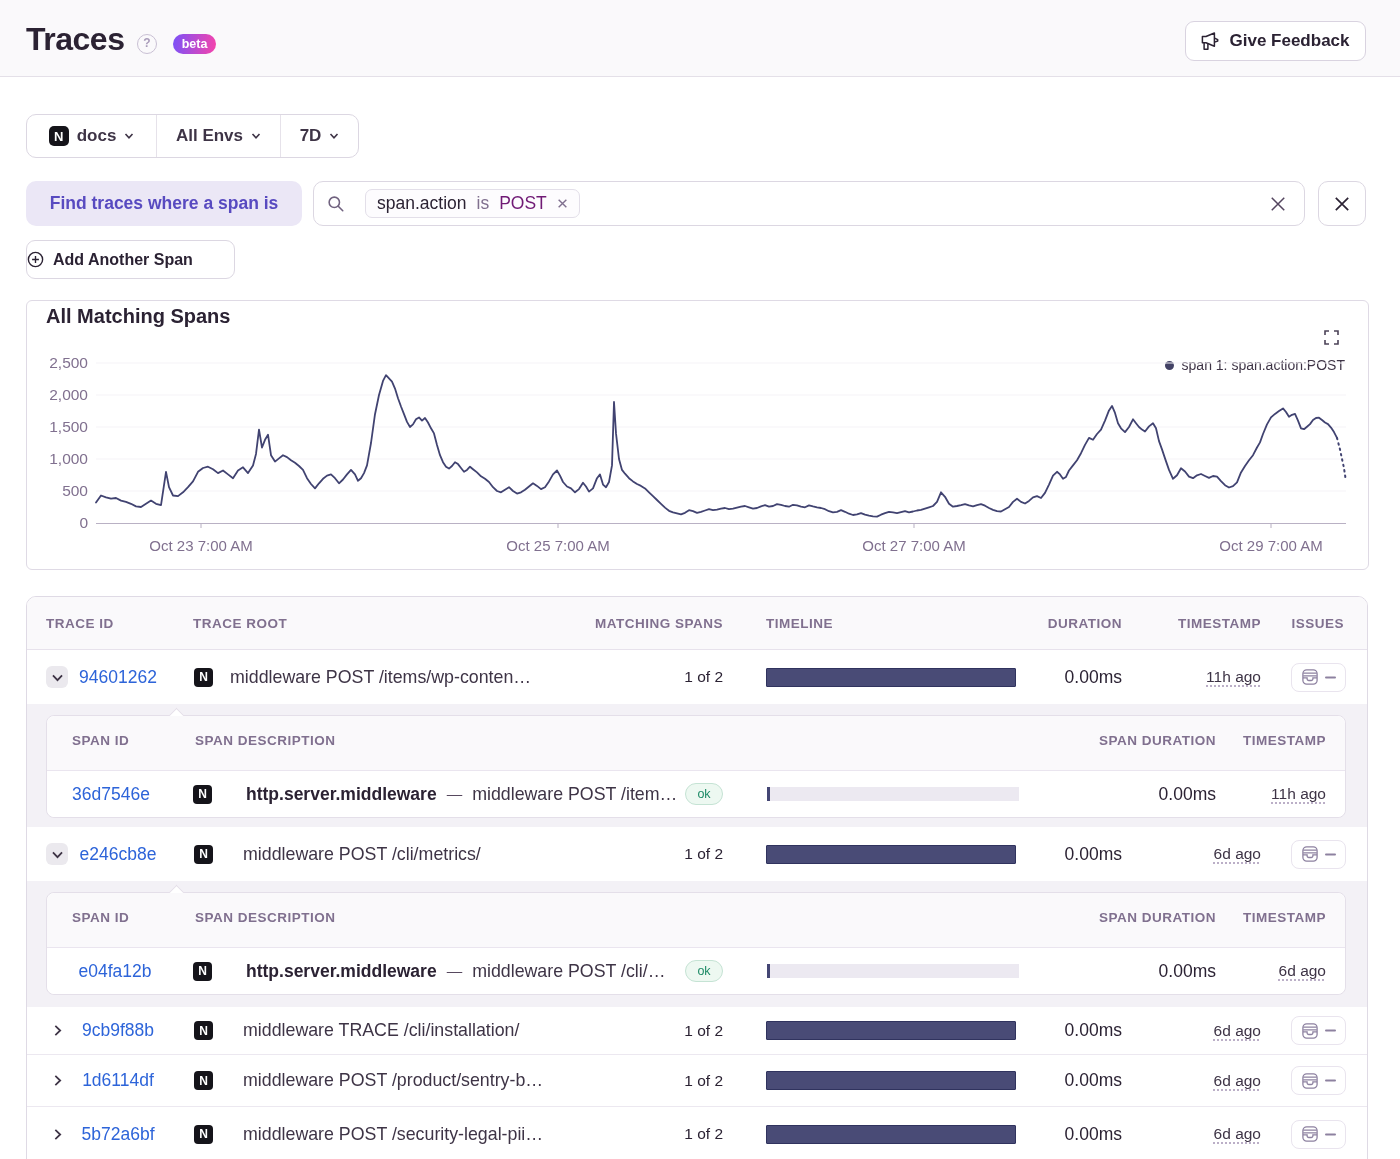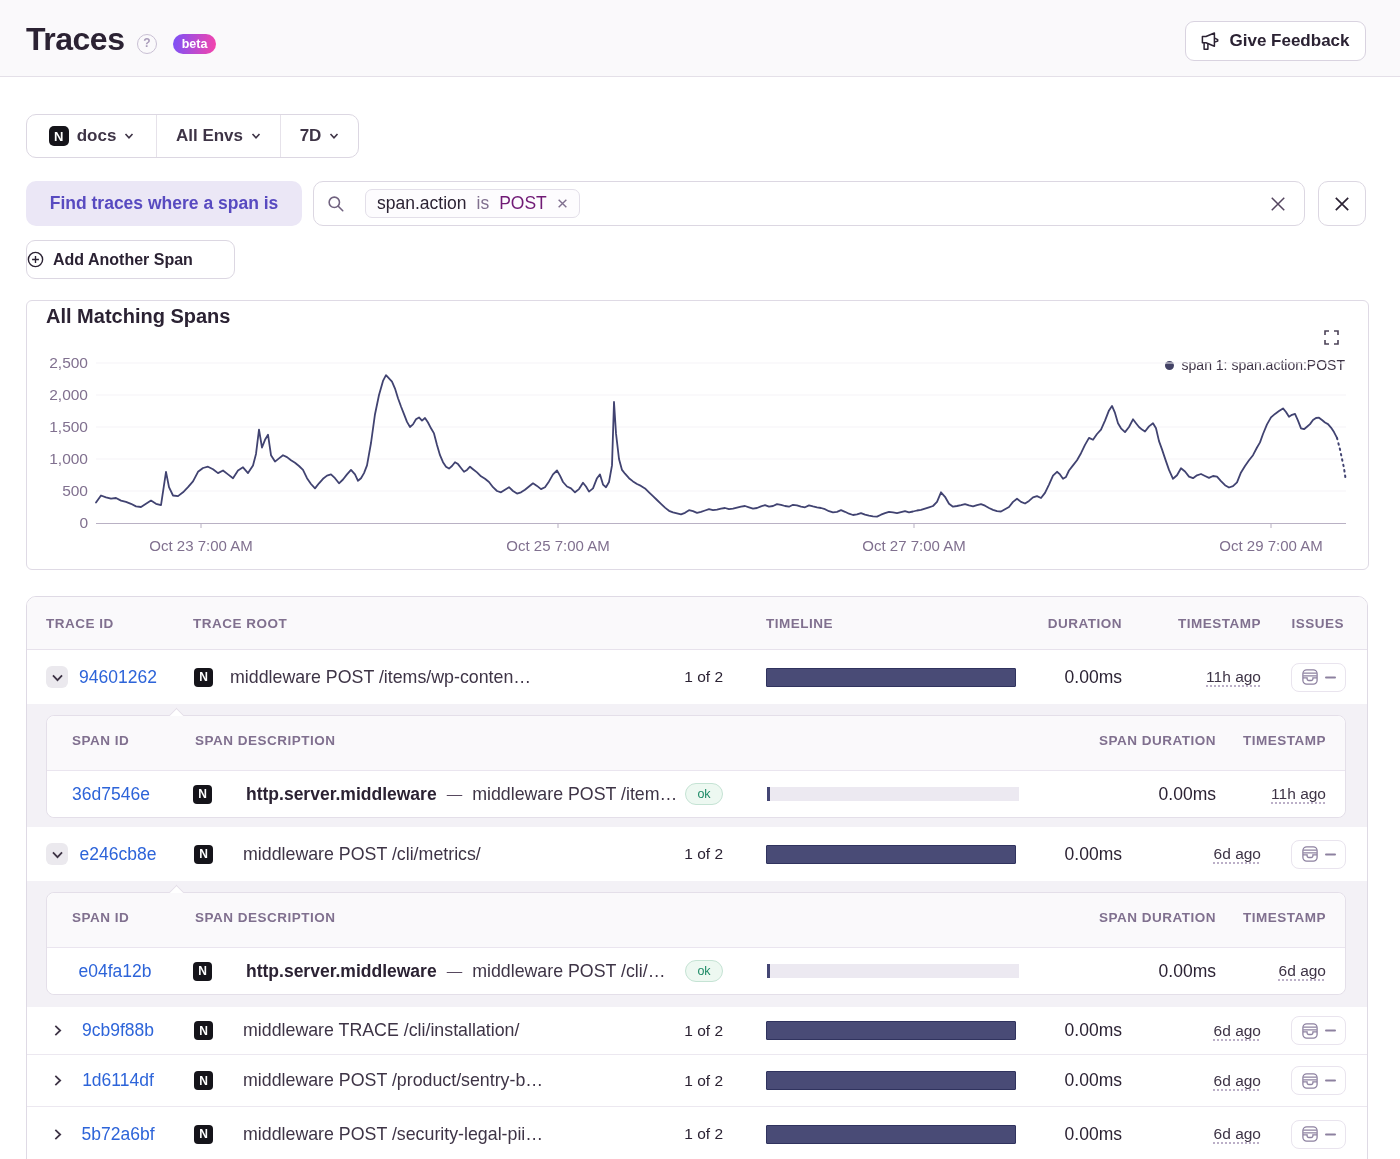--- a/index.html
+++ b/index.html
@@ -138,20 +138,21 @@
     <line x1="69" y1="222.5" x2="1319" y2="222.5" stroke="#b9b1c4" stroke-width="1"></line>
     <polyline points="69,201.5 74,194.5 79,196.4 84,197.7 89,197.0 94,199.6 99,200.9 104,202.8 109,205.4 114,206.0 119,202.8 124,199.6 129,202.8 134,204.1 139,170.8 142,186.2 146,194.5 151,195.1 156,191.3 161,186.2 166,180.4 171,170.8 176,167.0 181,165.7 186,168.2 191,172.1 196,169.5 201,173.4 206,177.2 211,169.5 216,166.3 221,172.1 226,164.4 229,152.9 232,128.6 235,146.5 238,138.8 241,133.7 244,154.2 248,160.6 252,157.4 256,154.2 260,156.1 264,159.3 268,161.8 272,165.0 276,168.9 280,177.2 284,183.0 288,187.4 292,182.3 296,177.8 300,174.6 304,173.4 308,177.2 312,182.3 316,178.5 320,173.4 324,168.9 328,173.4 331,179.8 334,177.2 337,172.1 340,164.4 344,142.0 348,113.2 352,94.0 356,79.9 359,74.2 362,77.4 365,80.6 368,87.6 371,97.2 374,105.5 377,113.2 380,120.9 383,126.0 386,123.4 389,118.3 392,116.4 395,119.6 398,117.0 401,121.5 404,127.3 407,132.4 410,143.9 413,154.2 416,161.2 419,165.7 422,167.6 425,165.0 428,161.2 431,163.1 434,167.0 437,170.8 440,168.9 443,165.7 446,168.2 450,171.4 454,175.3 458,177.8 462,181.0 466,186.2 470,190.0 474,191.3 478,188.7 482,186.2 486,190.0 490,192.6 494,191.3 498,188.7 502,185.5 506,182.3 510,184.9 514,188.1 518,186.2 522,180.4 526,173.4 530,169.5 533,174.6 536,181.0 540,185.5 544,187.4 548,191.3 552,188.1 556,181.7 559,185.5 562,190.6 566,187.4 570,177.2 573,173.4 576,183.6 579,186.2 582,181.0 585,164.4 587,101.0 589,132.4 592,158.0 595,168.9 598,172.7 602,177.2 606,180.4 610,183.0 614,184.9 618,187.4 622,191.3 626,195.1 630,199.0 634,202.8 638,206.6 642,209.8 646,211.4 650,212.4 654,213.4 658,211.8 662,209.2 666,210.2 670,211.8 674,210.8 678,209.5 682,208.2 686,209.2 690,208.6 694,207.6 698,207.0 702,208.2 706,207.6 710,206.6 714,205.7 718,205.0 722,206.3 726,207.6 730,207.0 734,205.4 738,204.1 742,205.7 746,205.0 750,203.1 754,203.8 758,205.0 762,205.7 766,203.8 770,204.4 774,205.7 778,206.3 782,204.4 786,205.4 790,206.3 794,207.0 798,208.2 802,210.2 806,211.4 810,210.8 814,209.2 818,210.8 822,212.7 826,214.0 830,213.4 834,212.1 838,213.7 842,214.6 846,215.3 850,215.6 854,213.7 858,212.1 862,210.8 866,211.4 870,212.1 874,211.1 878,210.2 882,211.4 886,210.5 890,209.5 894,208.9 898,207.6 902,206.3 906,205.0 910,200.9 914,191.3 918,195.8 922,202.8 926,205.7 930,205.0 934,204.1 938,203.1 942,204.4 946,205.4 950,204.1 954,203.1 958,204.7 962,207.0 966,208.9 970,210.2 974,210.5 978,208.2 982,206.0 986,200.9 990,197.7 994,200.9 998,202.5 1002,199.9 1006,196.4 1010,195.1 1014,197.0 1018,191.9 1022,183.6 1026,174.6 1030,170.8 1033,173.4 1036,177.8 1039,175.9 1042,169.5 1046,164.4 1050,159.3 1054,152.2 1058,143.9 1062,136.9 1066,138.8 1070,133.0 1074,128.6 1078,119.6 1082,109.4 1085,104.9 1088,111.9 1091,122.2 1094,127.3 1098,131.1 1102,126.0 1106,118.3 1109,122.2 1112,126.0 1115,128.6 1118,130.5 1122,125.4 1126,122.2 1129,127.3 1132,140.1 1135,148.4 1138,157.4 1142,168.9 1146,177.8 1150,174.3 1154,167.3 1158,170.5 1162,175.6 1166,177.2 1170,174.3 1174,173.0 1178,175.0 1182,176.9 1186,175.0 1190,175.6 1194,180.1 1198,184.2 1202,186.5 1206,185.2 1210,181.4 1214,171.4 1218,165.0 1222,159.3 1226,154.2 1230,146.5 1233,141.4 1236,133.0 1240,123.4 1244,116.4 1248,112.9 1252,110.0 1256,107.4 1259,111.0 1262,115.8 1265,113.8 1268,112.9 1271,119.6 1274,127.3 1277,128.2 1280,125.7 1283,123.1 1286,119.0 1289,117.0 1292,116.7 1295,119.0 1298,121.5 1301,123.1 1304,126.6 1307,131.1 1310,136.9" fill="none" stroke="#414371" stroke-width="1.8" stroke-linejoin="round" stroke-linecap="round"></polyline>
     <polyline points="1310,136.9 1313,148.4 1315,158.0 1317,167.0 1318,174.0 1319,179.8" fill="none" stroke="#414371" stroke-width="2" stroke-dasharray="1.5 4" stroke-linecap="round"></polyline>
   </svg>
 </div>
 
 <div id="table">
   <div id="thead">
     <div class="cell th" style="left:19px">TRACE ID</div>
     <div class="cell th" style="left:166px">TRACE ROOT</div>
+    <div class="cell th" style="left:560px;width:136px;justify-content:flex-end">MATCHING SPANS</div>
     <div class="cell th" style="left:739px">TIMELINE</div>
     <div class="cell th" style="left:980px;width:115px;justify-content:flex-end">DURATION</div>
     <div class="cell th" style="left:1120px;width:114px;justify-content:flex-end">TIMESTAMP</div>
     <div class="cell th" style="left:1264px;width:53px;justify-content:flex-end">ISSUES</div>
   </div>
     <div class="trow">
     <div class="cell" style="left:19px">
         <span class="chevbox">
           <svg width="13" height="13" viewBox="0 0 12 12" fill="none" stroke="#3e3446" stroke-width="1.6">
             <path d="M1.8 4 L6 8.5 L10.2 4"></path>

